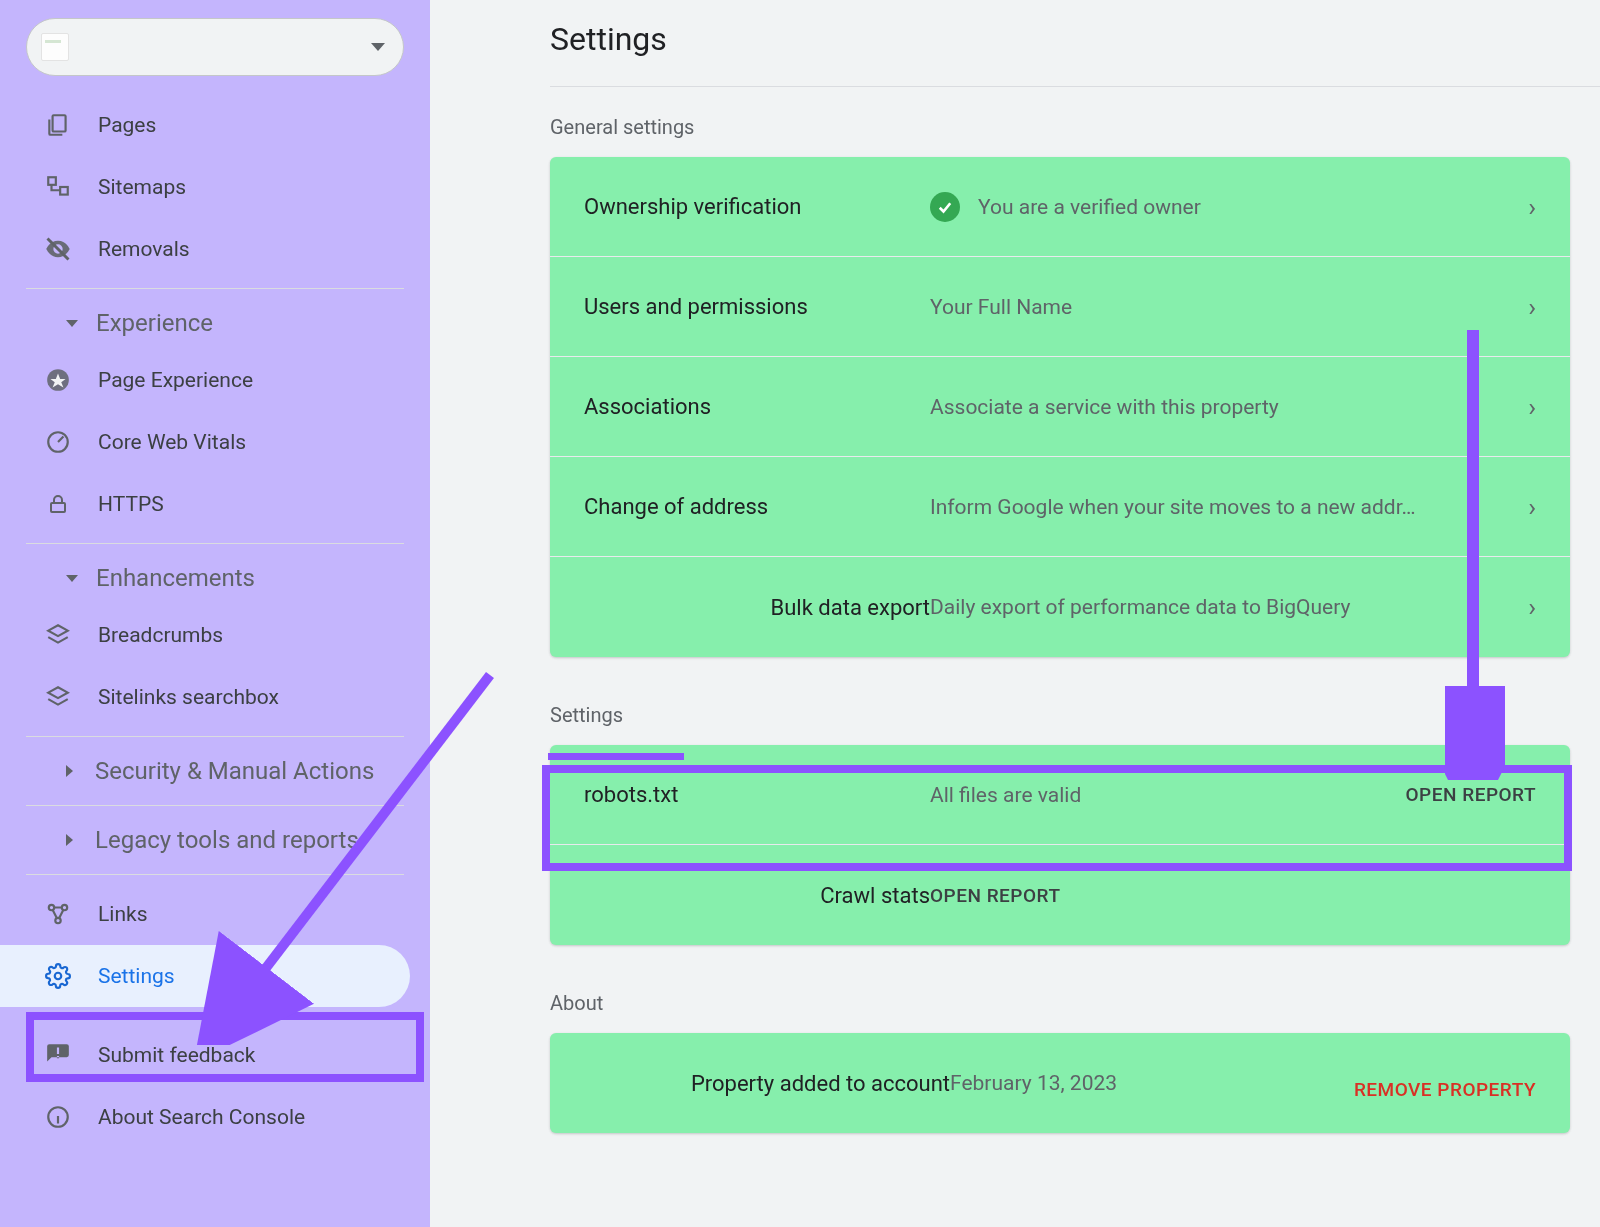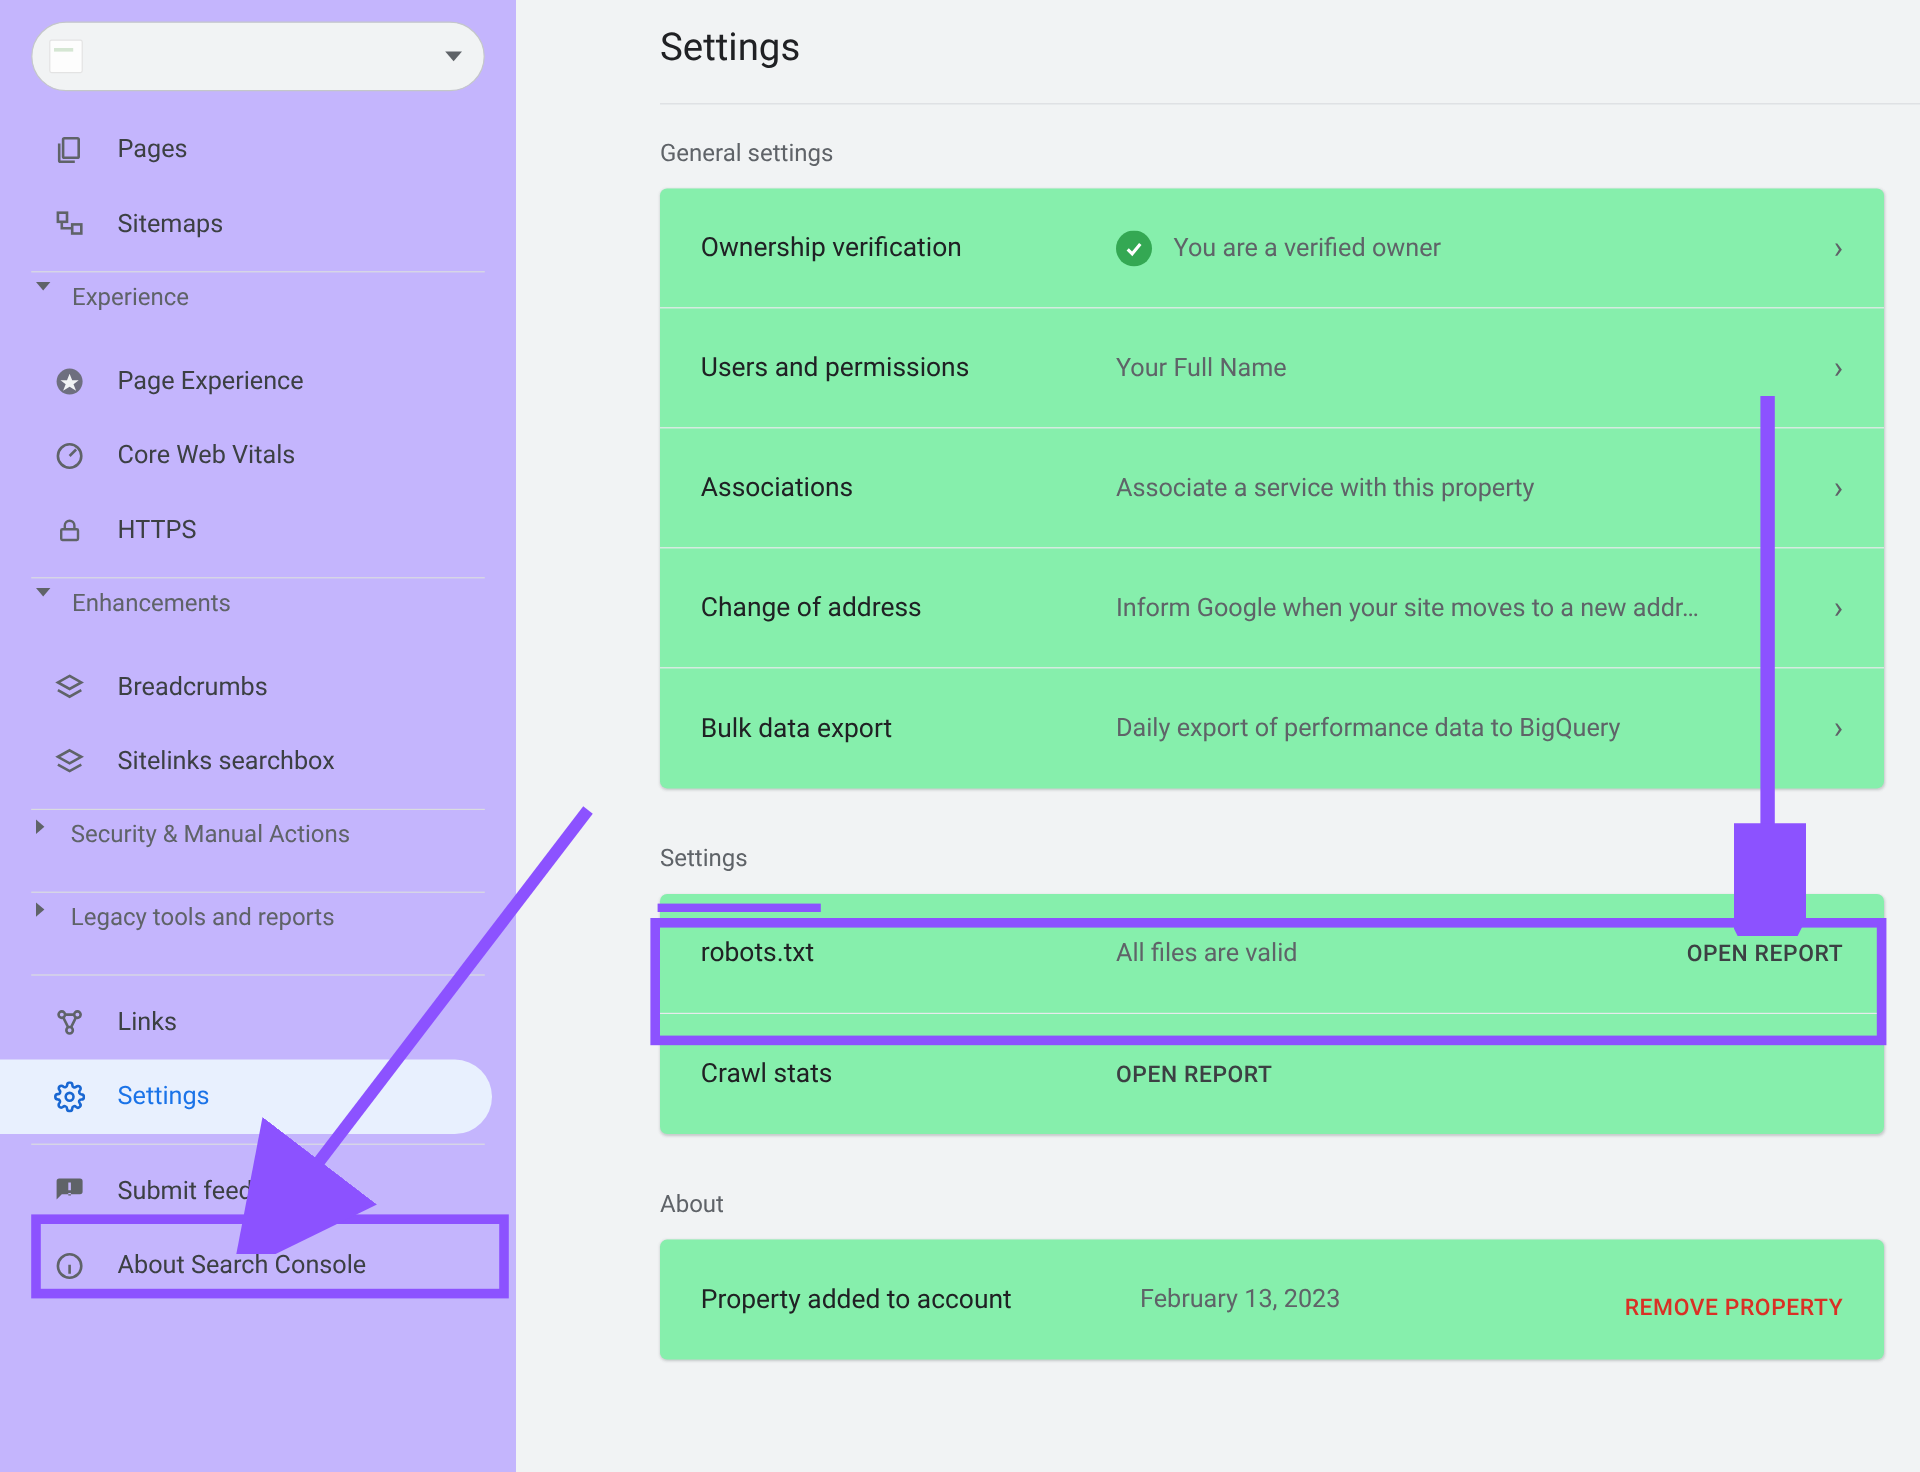--- a/index.html
+++ b/index.html
@@ -75,25 +75,27 @@
   background: #e8f0fe;
   color: #1a73e8;
   border-top-right-radius: 31px;
   border-bottom-right-radius: 31px;
   margin-right: 20px;
 }
 .sb-item.active .ico { color: #1967d2; }
 
 .sb-heading {
   display: flex;
+  align-items: center;
   height: 52px;
   padding: 0 0 0 30px;
   color: #5f6368;
-  font-size: 20px;
+  font-size: 24px;
   cursor: pointer;
+  margin-left: 36px;
 }
 .sb-heading .caret {
   width: 0; height: 0;
   border-left: 6px solid transparent;
   border-right: 6px solid transparent;
   border-top: 7px solid #5f6368;
   margin-right: 18px;
 }
 .sb-heading .caret.closed {
   border-top: 6px solid transparent;
@@ -138,21 +140,21 @@
   margin-bottom: 46px;
 }
 .row {
   display: flex;
   align-items: center;
   height: 100px;
   padding: 0 34px;
   border-bottom: 1px solid #e8eaed;
   cursor: pointer;
 }
-.row:last-child { border-bottom: none; }
+.row:last-child { border-bottom: none; text-align: right; }
 .row-label {
   width: 346px;
   font-size: 22px;
   color: #202124;
 }
 .row-value {
   flex: 1;
   font-size: 21px;
   color: #5f6368;
   display: flex;
@@ -223,20 +225,29 @@
     </div>
     <div class="sb-item">
       <span class="ico">
         <svg width="26" height="26" viewBox="0 0 24 24" fill="none" stroke="currentColor" stroke-width="2">
             <rect x="3" y="3" width="7" height="7"></rect>
             <rect x="14" y="12" width="7" height="7"></rect>
             <path d="M6 10v5h8"></path>
           </svg>
       </span>
       <span>Sitemaps</span>
+    </div>
+    <div class="sb-item">
+      <span class="ico">
+        <svg width="28" height="28" viewBox="0 0 24 24" fill="currentColor">
+            <path d="M12 5c-7 0-10 7-10 7s3 7 10 7 10-7 10-7-3-7-10-7zm0 11a4 4 0 1 1 0-8 4 4 0 0 1 0 8z" opacity=".9"></path>
+            <path d="M3 3l18 18" stroke="currentColor" stroke-width="2.5"></path>
+          </svg>
+      </span>
+      <span>Removals</span>
     </div>
 
     <div class="sb-divider"></div>
 
     <div class="sb-heading">
       <span class="caret"></span>
       <span>Experience</span>
     </div>
     <div class="sb-item">
       <span class="ico">

